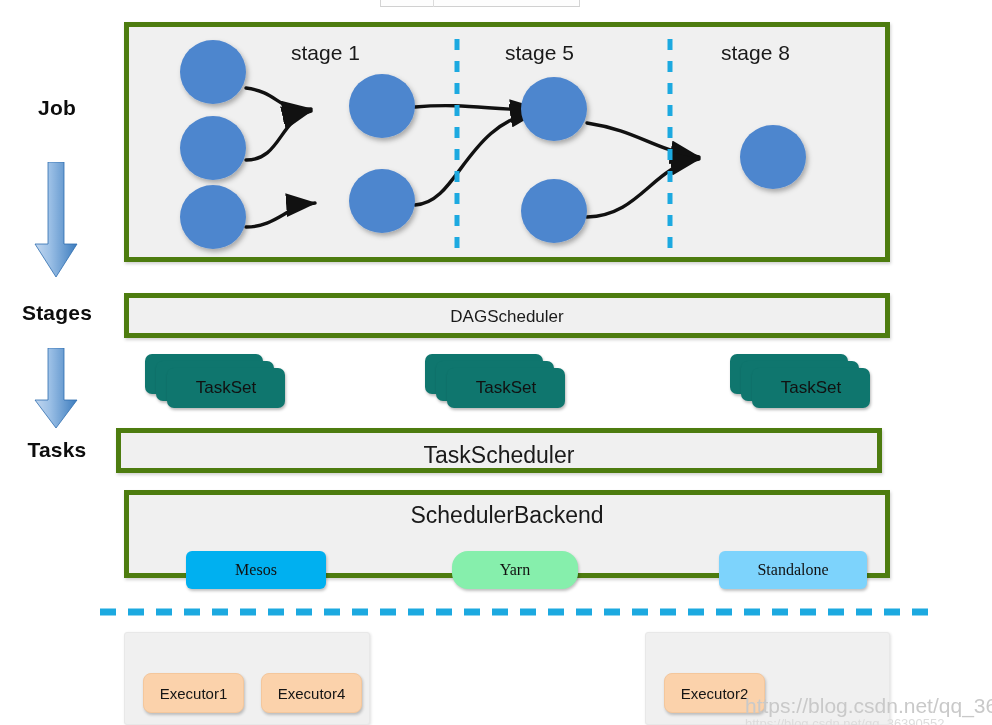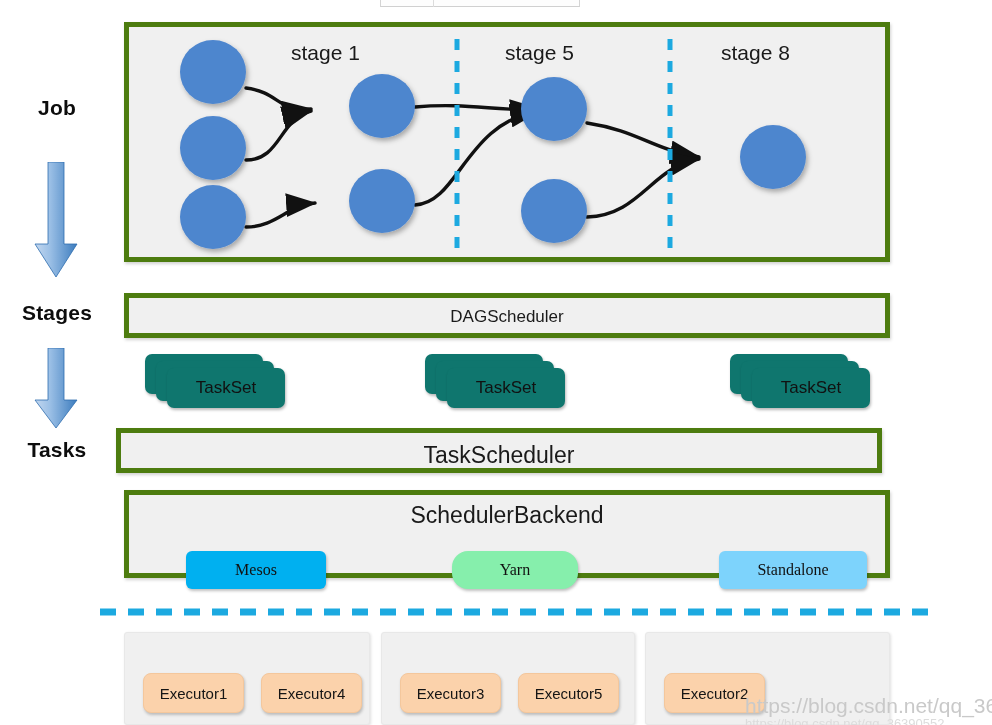--- a/index.html
+++ b/index.html
@@ -221,28 +221,20 @@
   </svg>
 
   <div class="host-panel" id="host-1">
     <div class="executor-box slot-a">
       <span>Executor1</span>
     </div>
     <div class="executor-box slot-b">
       <span>Executor4</span>
     </div>
   </div>
-  <div class="host-panel" id="host-2">
-    <div class="executor-box slot-a">
-      <span>Executor3</span>
-    </div>
-    <div class="executor-box slot-b">
-      <span>Executor5</span>
-    </div>
-  </div>
   <div class="host-panel" id="host-3">
     <div class="executor-box slot-a">
       <span>Executor2</span>
     </div>
   </div>
 
   <div class="watermark" id="wm-1">https://blog.csdn.net/qq_36390552</div>
   <div class="watermark" id="wm-2">https://blog.csdn.net/qq_36390552</div>
 
 </div>

